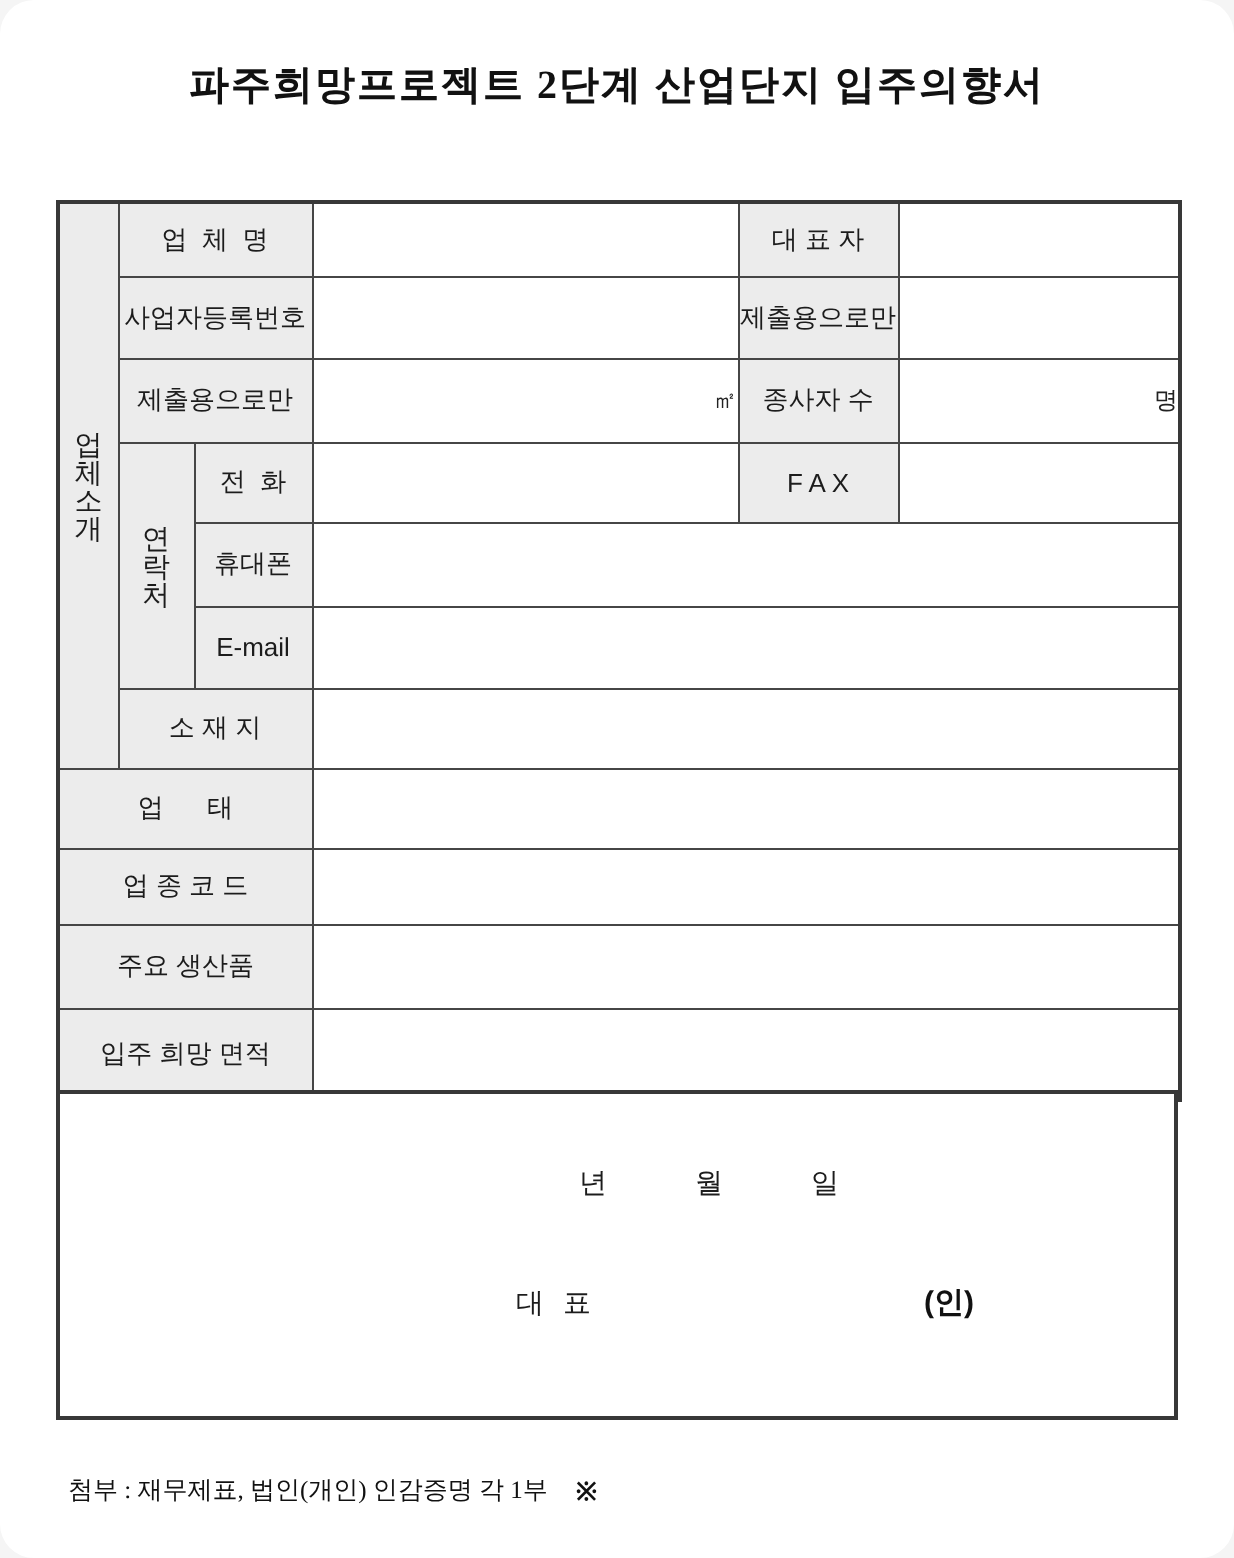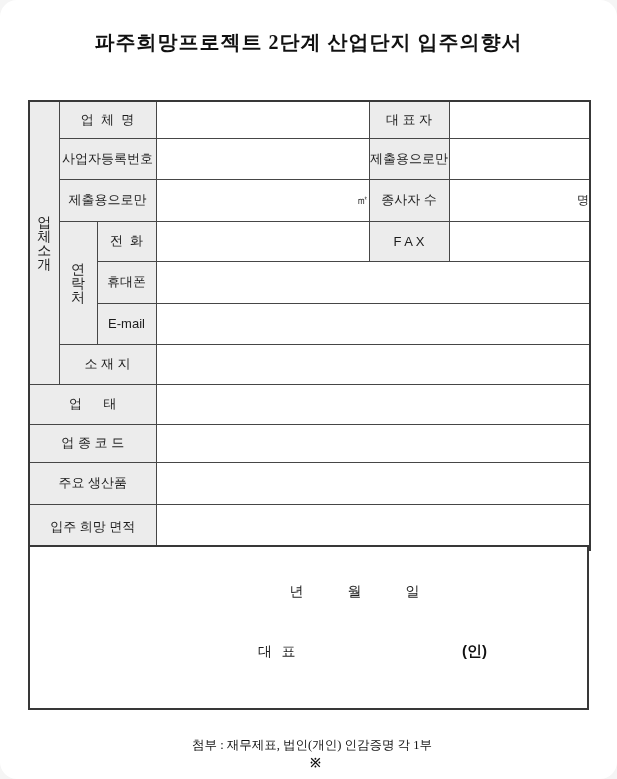--- a/index.html
+++ b/index.html
@@ -97,26 +97,25 @@
     left:432px;top:95px;
     font-size:15px;
     font-weight:bold;
     color:#111;
   }
   .footer{
     position:absolute;
     left:34px;top:737px;
     width:570px;
     display:flex;
-    align-items:center;
+    align-items:flex-start;
     font-family:"Liberation Serif",serif;
     font-size:12.5px;
     color:#111;
     white-space:nowrap;
-    flex-direction:column;
   }
   .footer .att{margin-right:14px;}
   .footer .marker{font-weight:bold;margin-right:7px;}
   .footer .notice{
     font-weight:bold;
     text-decoration:underline;
     letter-spacing:0.5px;
   }
 </style>
 </head>

